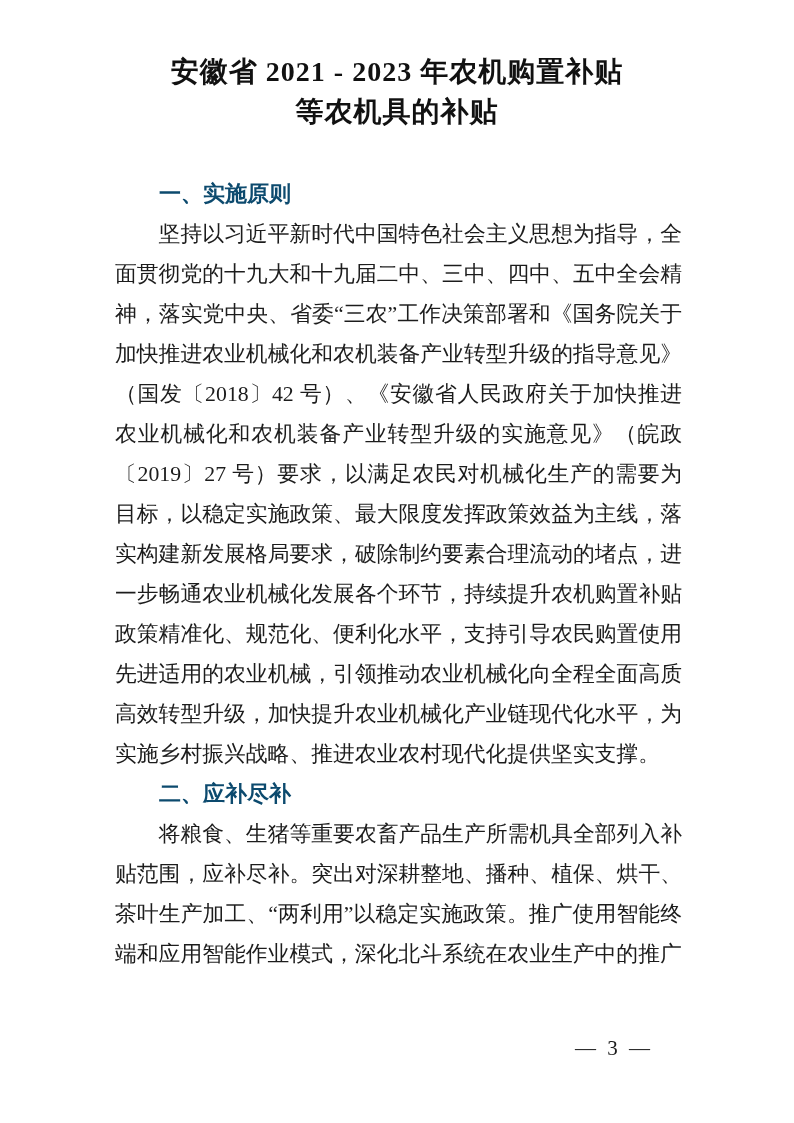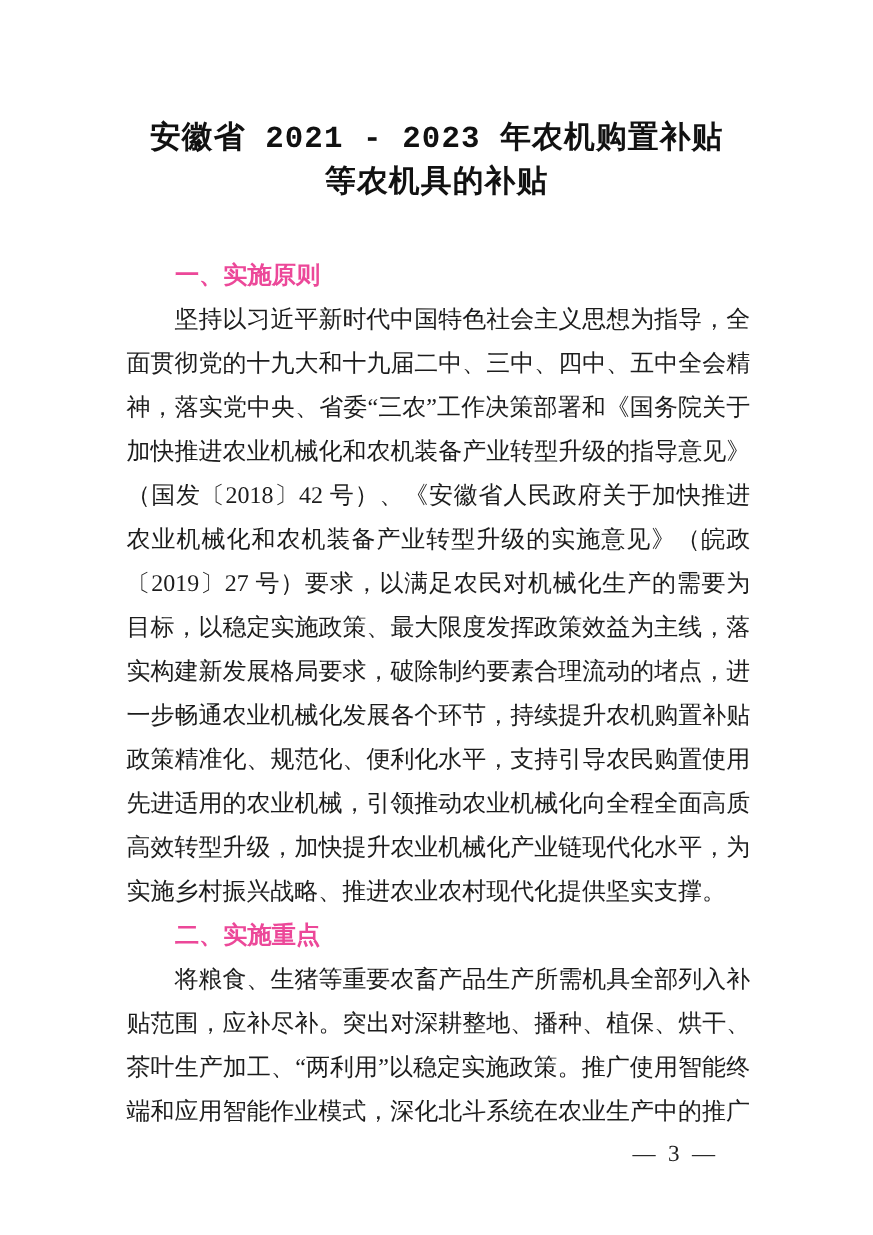--- a/index.html
+++ b/index.html
@@ -10,44 +10,44 @@
   .page {
     position: relative;
     width: 794px;
     height: 1123px;
     background: #ffffff;
     color: #1c1c1c;
     overflow: hidden;
     font-family: "Liberation Serif", "DejaVu Serif", serif;
   }
   .doc-title {
-    padding-top: 108px;
+    padding-top: 52px;
     text-align: center;
     font-weight: bold;
     font-size: 28px;
     line-height: 40px;
     letter-spacing: 1px;
     color: #111111;
-    font-family: Liberation Mono, monospace;
+    font-family: Liberation Serif, serif;
   }
   .content {
     margin: 42px 112px 0 115px;
     font-size: 21.8px;
     line-height: 40px;
     text-align: justify;
     color: #1c1c1c;
   }
   .content h2 {
     margin: 0;
     padding: 0;
     font-size: 22px;
     line-height: 40px;
     font-weight: bold;
     text-indent: 2em;
-    color: #ec4899;
+    color: #0c4a6e;
     font-family: "Liberation Sans", "DejaVu Sans", sans-serif;
   }
   .content p {
     margin: 0;
     padding: 0;
     text-indent: 2em;
   }
   .page-number {
     position: absolute;
     top: 1036px;
@@ -66,19 +66,19 @@
 <div class="page">
 
   <div class="doc-title">
     <div>安徽省 2021 - 2023 年农机购置补贴</div>
     <div>等农机具的补贴</div>
   </div>
 
   <div class="content">
     <h2>一、实施原则</h2>
     <p>坚持以习近平新时代中国特色社会主义思想为指导，全面贯彻党的十九大和十九届二中、三中、四中、五中全会精神，落实党中央、省委“三农”工作决策部署和《国务院关于加快推进农业机械化和农机装备产业转型升级的指导意见》（国发〔2018〕42 号）、《安徽省人民政府关于加快推进农业机械化和农机装备产业转型升级的实施意见》（皖政〔2019〕27 号）要求，以满足农民对机械化生产的需要为目标，以稳定实施政策、最大限度发挥政策效益为主线，落实构建新发展格局要求，破除制约要素合理流动的堵点，进一步畅通农业机械化发展各个环节，持续提升农机购置补贴政策精准化、规范化、便利化水平，支持引导农民购置使用先进适用的农业机械，引领推动农业机械化向全程全面高质高效转型升级，加快提升农业机械化产业链现代化水平，为实施乡村振兴战略、推进农业农村现代化提供坚实支撑。</p>
-    <h2>二、实施重点</h2>
+    <h2>二、应补尽补</h2>
     <p>将粮食、生猪等重要农畜产品生产所需机具全部列入补贴范围，应补尽补。突出对深耕整地、播种、植保、烘干、茶叶生产加工、“两利用”以稳定实施政策。推广使用智能终端和应用智能作业模式，深化北斗系统在农业生产中的推广</p>
   </div>
 
   <div class="page-number">— 3 —</div>
 
 </div>
 
 </body></html>

